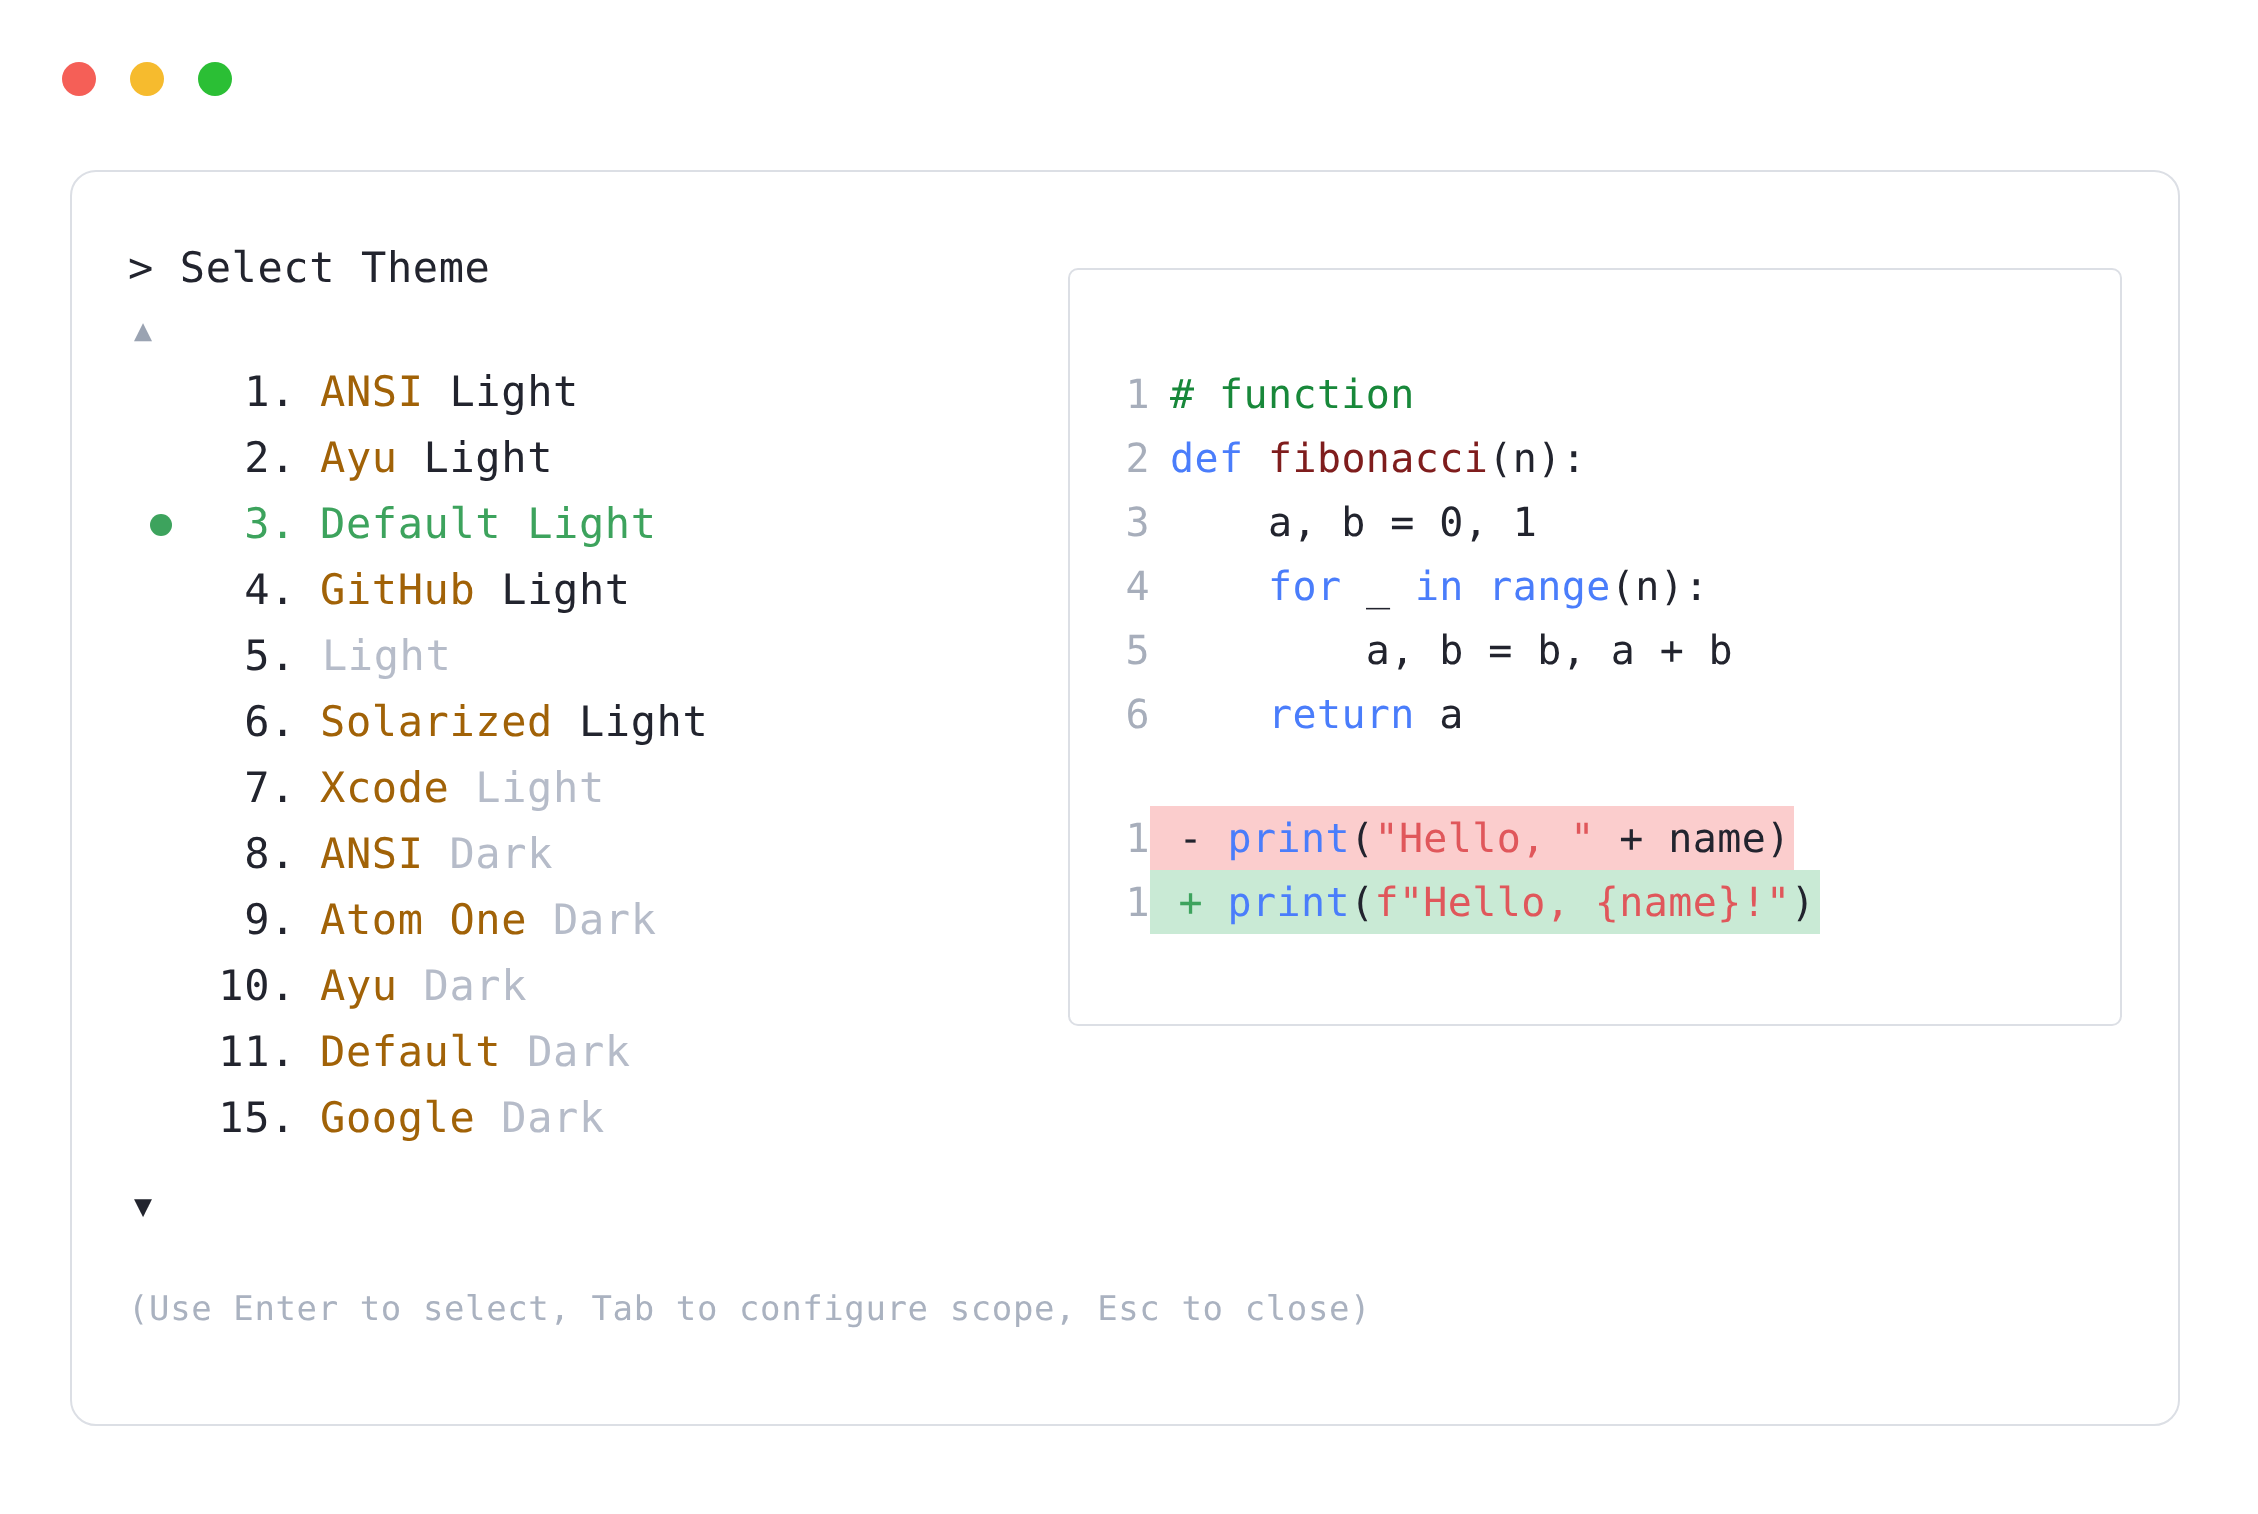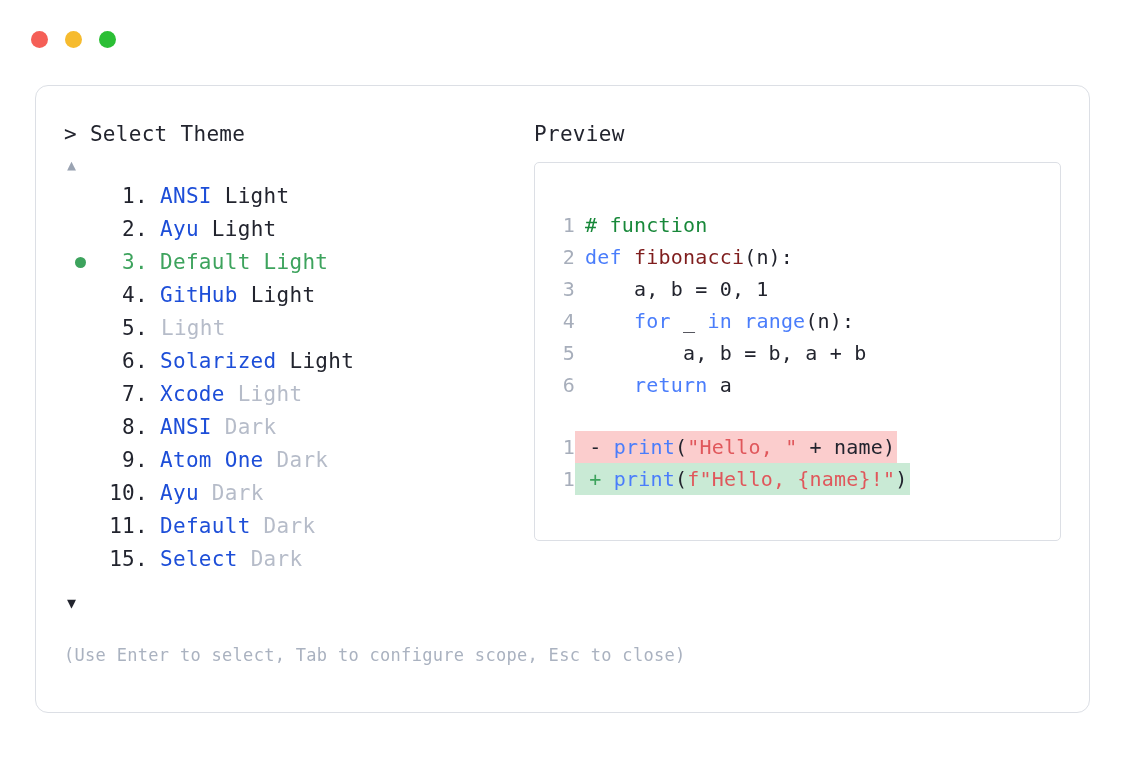--- a/index.html
+++ b/index.html
@@ -109,21 +109,21 @@
     border-radius: 50%;
     background: #3da35d;
     display: block;
   }
   .num-cell {
     width: 52px;
     flex: 0 0 52px;
     text-align: right;
     color: #22242e;
   }
-  .name-cell { padding-left: 12px; color: #1d4ed8; }
+  .name-cell { padding-left: 12px; color: #a16207; }
   .variant { color: #b6bcc9; }
   .variant.strong { color: #22242e; }
   .theme-row.selected .num-cell,
   .theme-row.selected .name-cell,
   .theme-row.selected .variant { color: #3da35d; }
 
   
   .hint {
     margin-top: 26px;
     font-size: 17px;
@@ -205,30 +205,29 @@
               <li class="theme-row"><span class="bullet-cell"></span><span class="num-cell">2.</span><span class="name-cell">Ayu</span><span class="name-cell" style="padding-left: 0px;"> </span><span class="variant strong">Light</span></li>
               <li class="theme-row selected"><span class="bullet-cell"><span class="bullet"></span></span><span class="num-cell">3.</span><span class="name-cell">Default</span><span class="name-cell" style="padding-left: 0px;"> </span><span class="variant strong">Light</span></li>
               <li class="theme-row"><span class="bullet-cell"></span><span class="num-cell">4.</span><span class="name-cell">GitHub</span><span class="name-cell" style="padding-left: 0px;"> </span><span class="variant strong">Light</span></li>
               <li class="theme-row"><span class="bullet-cell"></span><span class="num-cell">5.</span><span class="name-cell" style="padding-left: 0px;"> </span><span class="variant">Light</span></li>
               <li class="theme-row"><span class="bullet-cell"></span><span class="num-cell">6.</span><span class="name-cell">Solarized</span><span class="name-cell" style="padding-left: 0px;"> </span><span class="variant strong">Light</span></li>
               <li class="theme-row"><span class="bullet-cell"></span><span class="num-cell">7.</span><span class="name-cell">Xcode</span><span class="name-cell" style="padding-left: 0px;"> </span><span class="variant">Light</span></li>
               <li class="theme-row"><span class="bullet-cell"></span><span class="num-cell">8.</span><span class="name-cell">ANSI</span><span class="name-cell" style="padding-left: 0px;"> </span><span class="variant">Dark</span></li>
               <li class="theme-row"><span class="bullet-cell"></span><span class="num-cell">9.</span><span class="name-cell">Atom One</span><span class="name-cell" style="padding-left: 0px;"> </span><span class="variant">Dark</span></li>
               <li class="theme-row"><span class="bullet-cell"></span><span class="num-cell">10.</span><span class="name-cell">Ayu</span><span class="name-cell" style="padding-left: 0px;"> </span><span class="variant">Dark</span></li>
               <li class="theme-row"><span class="bullet-cell"></span><span class="num-cell">11.</span><span class="name-cell">Default</span><span class="name-cell" style="padding-left: 0px;"> </span><span class="variant">Dark</span></li>
-              <li class="theme-row"><span class="bullet-cell"></span><span class="num-cell">15.</span><span class="name-cell">Select</span><span class="name-cell" style="padding-left: 0px;"> </span><span class="variant">Dark</span></li>
+              <li class="theme-row"><span class="bullet-cell"></span><span class="num-cell">15.</span><span class="name-cell">Google</span><span class="name-cell" style="padding-left: 0px;"> </span><span class="variant">Dark</span></li>
             </ul>
 
           <div class="scroll-arrow down">▼</div>
 
           <div class="hint">(Use Enter to select, Tab to configure scope, Esc to close)</div>
         </div>
 
         <div class="col-right">
-          <div class="heading">Preview</div>
 
           <div class="preview-box">
             <div class="code" id="code-block"><div class="code-row"><span class="gutter">1</span><span class="code-text"><span class="tok-comment"># function</span></span></div><div class="code-row"><span class="gutter">2</span><span class="code-text"><span class="tok-kw">def </span><span class="tok-fn">fibonacci</span><span class="tok-plain">(n):</span></span></div><div class="code-row"><span class="gutter">3</span><span class="code-text"><span class="tok-plain">    a, b = 0, 1</span></span></div><div class="code-row"><span class="gutter">4</span><span class="code-text"><span class="tok-plain">    </span><span class="tok-kw">for</span><span class="tok-plain"> _ </span><span class="tok-kw">in range</span><span class="tok-plain">(n):</span></span></div><div class="code-row"><span class="gutter">5</span><span class="code-text"><span class="tok-plain">        a, b = b, a + b</span></span></div><div class="code-row"><span class="gutter">6</span><span class="code-text"><span class="tok-plain">    </span><span class="tok-kw">return</span><span class="tok-plain"> a</span></span></div></div>
             <div class="blank-row"></div>
             <div class="code" id="diff-block"><div class="diff-row diff-del"><span class="gutter-d">1</span><span class="hl"><span class="tok-minus"> - </span><span class="tok-kw">print</span><span class="tok-plain">(</span><span class="tok-str">"Hello, "</span><span class="tok-plain"> + name)</span></span></div><div class="diff-row diff-add"><span class="gutter-d">1</span><span class="hl"><span class="tok-plus"> + </span><span class="tok-kw">print</span><span class="tok-plain">(</span><span class="tok-str">f"Hello, {name}!"</span><span class="tok-plain">)</span></span></div></div>
           </div>
         </div>
 
       </div>
     </div>

